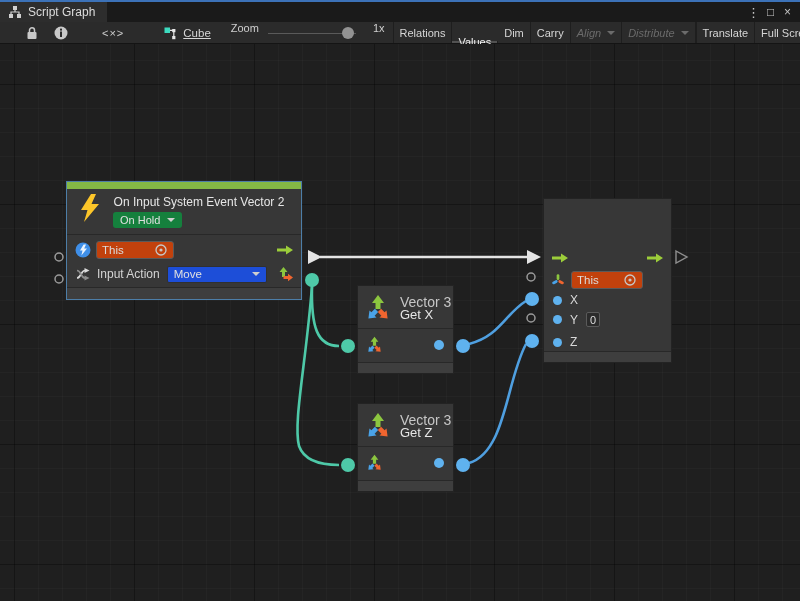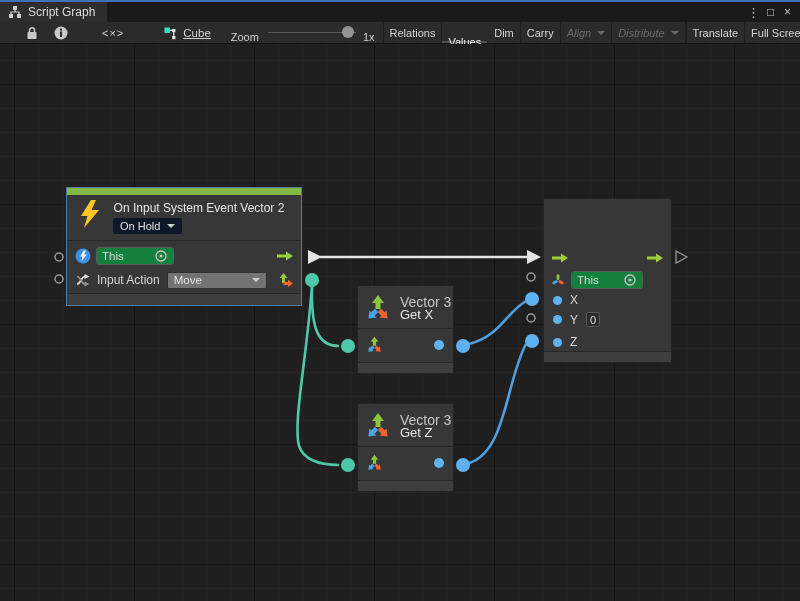--- a/index.html
+++ b/index.html
@@ -17,57 +17,57 @@
 
   
   .toolbar { height:22px; background:#2b2b2b; border-bottom:1px solid #141414; display:flex; align-items:stretch; padding-left:18px; font-size:11px; color:#d6d6d6; }
   .tsep { width:1px; background:#1e1e1e; margin:0; }
   .tbtn { display:flex; align-items:center; justify-content:center; padding:0 6px; white-space:nowrap; }
   .tbtn.iconb { padding:0 8px; }
   .tbtn.active { background:#525252; color:#f0f0f0;margin-top:19px; }
   .tbtn.disabled { color:#6b6b6b;font-style:italic; }
   .caret-down { display:inline-block; width:0; height:0; border-left:4px solid transparent; border-right:4px solid transparent; border-top:4px solid #6b6b6b; margin-left:6px; }
   .crumb { display:flex; align-items:center; gap:5px; margin-left:14px; padding:0 4px; color:#d6d6d6; font-size:11.5px;text-decoration:underline;}
-  .zoom-group { display:flex; align-items:flex-end; margin-left:16px; }
+  .zoom-group { display:flex; align-items:flex-start; margin-left:16px; }
   .zoom-label { color:#cfcfcf; margin-right:9px; }
   .slider { position:relative; width:88px; height:22px; }
   .slider .track { position:absolute; left:0; right:0; top:10.5px; height:1px; background:#5a5a5a; }
   .slider .handle { position:absolute; top:5px; width:12px; height:12px; border-radius:50%; background:#939393; left:74px; }
-  .zoom-val { margin-left:7px; color:#cfcfcf; }
+  .zoom-val { margin-left:17px; color:#cfcfcf; }
   .tb-buttons { display:flex; align-items:stretch; flex:1; margin-left:8px; border-left:1px solid #1e1e1e; }
   .tb-buttons .tbtn { border-right:1px solid #1e1e1e; }
   .push-right { margin-left:auto; border-left:1px solid #1e1e1e; }
 
   
   .canvas { position:relative; width:800px; height:557px; background-color:#1f1f1f;
     background-image:
       linear-gradient(rgba(0,0,0,0.42) 1px, transparent 1px),
       linear-gradient(90deg, rgba(0,0,0,0.42) 1px, transparent 1px),
       linear-gradient(rgba(255,255,255,0.025) 1px, transparent 1px),
       linear-gradient(90deg, rgba(255,255,255,0.025) 1px, transparent 1px);
     background-size:120px 120px,120px 120px,24px 24px,24px 24px;
     background-position:14px 40px,14px 40px,14px 40px,14px 40px;
     overflow:hidden; }
   .wires { position:absolute; left:0; top:0; width:800px; height:557px; }
 
   .node { position:absolute; background:#373737; border:1px solid #232323; color:#dcdcdc; }
   .node .footer { position:absolute; left:0; right:0; bottom:0; background:#3e3e3e; border-top:1px solid #282828; }
 
   
-  .node-event { left:66px; top:143px; width:236px; height:119px; border:1px solid #4d7ea8; }
+  .node-event { left:66px; top:137px; width:236px; height:119px; border:1px solid #4d7ea8; }
   .ev-bar { height:7px; background:#84b845; }
   .ev-title { position:absolute; left:34px; right:4px; top:13px; text-align:center; font-size:12px; color:#e6e6e6; }
   .ev-bolt { position:absolute; left:13px; top:12px; }
-  .ev-dd { position:absolute; left:46px; top:30px; height:16px; display:inline-flex; align-items:center; gap:7px; background:#0f172a; border-radius:3px; padding:0 7px; font-size:11px; color:#e0e0e0; }
+  .ev-dd { position:absolute; left:46px; top:30px; height:16px; display:inline-flex; align-items:center; gap:7px; background:#15803d; border-radius:3px; padding:0 7px; font-size:11px; color:#e0e0e0; }
   .ev-dd .caret-down{ border-top-color:#cfcfcf; margin-left:0; }
   .ev-divider { position:absolute; left:0; right:0; top:52px; height:1px; background:#282828; }
   .ev-row1 { position:absolute; left:8px; right:7px; top:59px; height:18px; display:flex; align-items:center; }
   .ev-row2 { position:absolute; left:8px; right:7px; top:83px; height:18px; display:flex; align-items:center; }
-  .field { display:inline-flex; align-items:center; justify-content:space-between; background:#15803d; border:1px solid #5a5a5a; border-radius:3px; height:18px; padding:0 5px; font-size:11.5px; color:#dcdcdc; }
-  .dd { display:inline-flex; align-items:center; justify-content:space-between; background:#737373; border:1px solid #303030; border-radius:2px; height:17px; padding:0 6px; font-size:11.5px; color:#e0e0e0; }
+  .field { display:inline-flex; align-items:center; justify-content:space-between; background:#c2410c; border:1px solid #5a5a5a; border-radius:3px; height:18px; padding:0 5px; font-size:11.5px; color:#dcdcdc; }
+  .dd { display:inline-flex; align-items:center; justify-content:space-between; background:#1d4ed8; border:1px solid #303030; border-radius:2px; height:17px; padding:0 6px; font-size:11.5px; color:#e0e0e0; }
   .ev-footer { height:12px; }
 
   
   .node-get { width:97px; height:89px; }
   .node-getx { left:357px; top:241px; }
   .node-getz { left:357px; top:359px; }
   .get-header { position:relative; height:43px; border-bottom:1px solid #282828; }
   .get-header .v3icon { position:absolute; left:7px; top:8px; }
   .get-type { position:absolute; left:42px; top:8px; font-size:14px; color:#c6c6c6; }
   .get-op { position:absolute; left:42px; top:21px; font-size:13px; color:#e6e6e6; }

